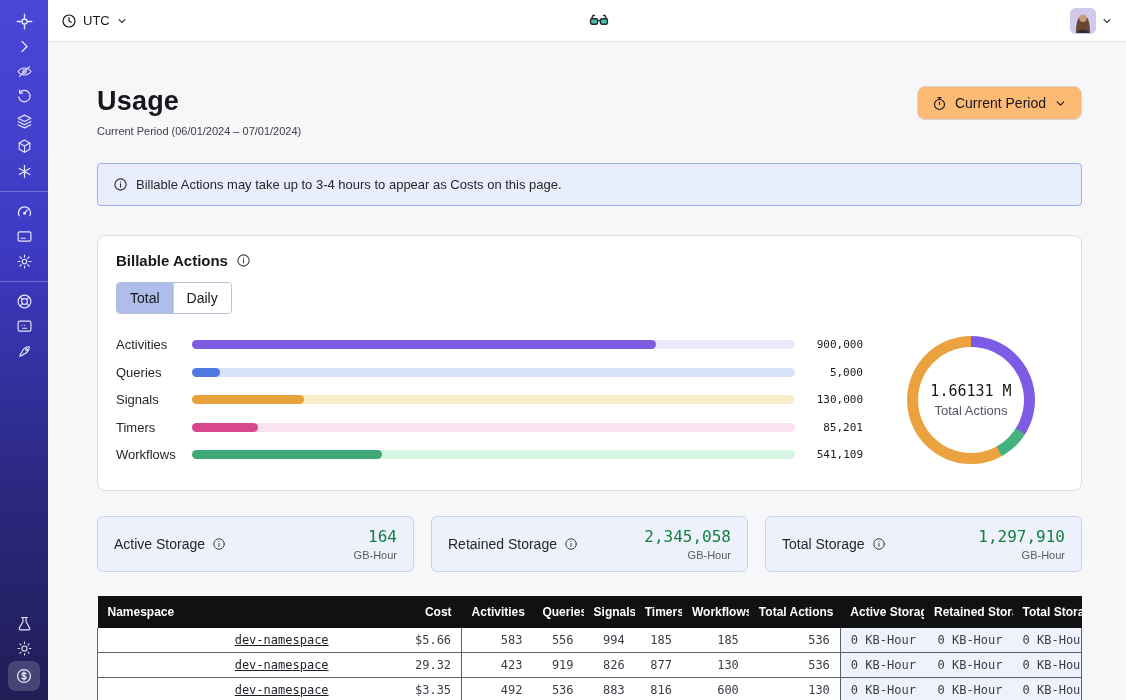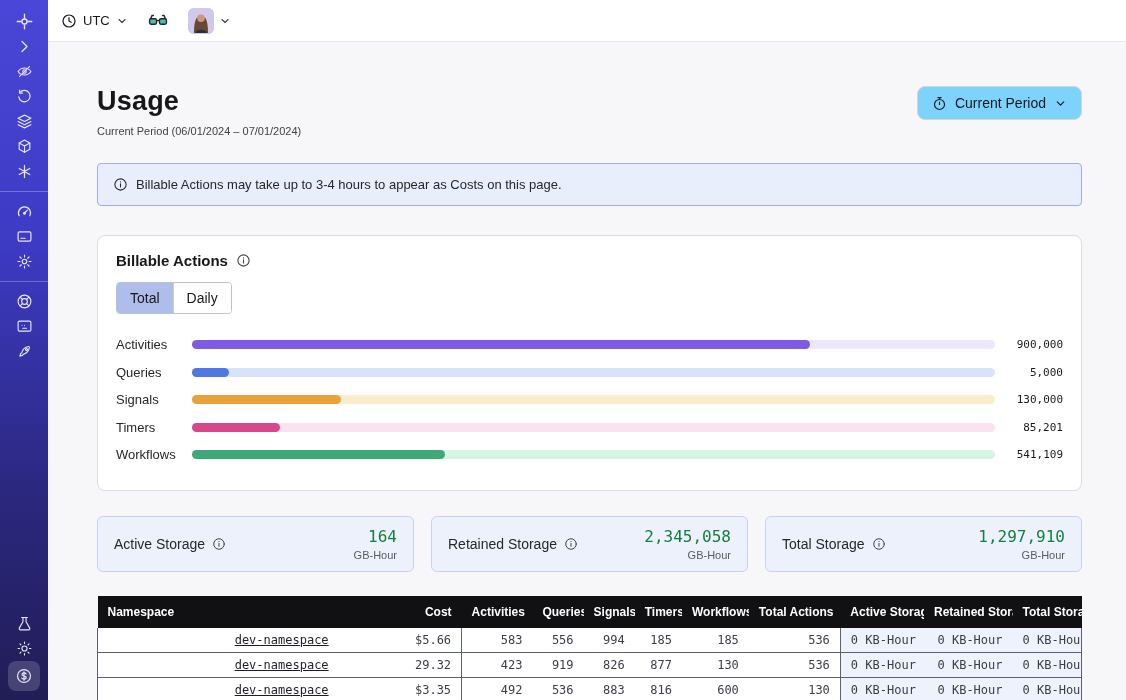--- a/index.html
+++ b/index.html
@@ -13,34 +13,34 @@
     display:flex;flex-direction:column;align-items:center;padding:9px 0;box-sizing:border-box;}
   .sb-icon{width:30px;height:25px;display:flex;align-items:center;justify-content:center;
     color:#e6e6fa;cursor:pointer;}
   .sb-divider{width:48px;height:1px;background:rgba(255,255,255,.28);margin:7px 0;}
   .sb-spacer{flex:1;}
   .sb-active{background:rgba(255,255,255,.17);border-radius:8px;width:32px;height:30px;}
 
   
   .topbar{position:absolute;left:48px;top:0;right:0;height:42px;background:#fff;
     border-bottom:1px solid #e5e5ea;display:flex;align-items:center;
-    justify-content:flex-start;gap:19px;padding:0 13px;box-sizing:border-box;z-index:5;}
+    justify-content:space-between;gap:19px;padding:0 13px;box-sizing:border-box;z-index:5;}
   .tz-btn{display:flex;align-items:center;gap:6px;font-size:13px;color:#18181b;cursor:pointer;}
   .icon-btn{cursor:pointer;display:flex;align-items:center;}
   .avatar-wrap{display:flex;align-items:center;gap:5px;cursor:pointer;}
   .avatar{width:26px;height:26px;border-radius:6px;overflow:hidden;background:#cfc9ec;}
   .chev{color:#3f3f46;}
 
   
   .main{position:absolute;left:48px;top:42px;right:0;bottom:0;
     padding:44px 44px 0 49px;box-sizing:border-box;}
   .title-row{display:flex;justify-content:space-between;align-items:flex-start;}
   .page-title{font-size:27px;font-weight:700;color:#17171b;margin:0;letter-spacing:.2px;}
   .subtitle{font-size:11px;color:#3f3f46;margin-top:8px;}
-  .period-btn{display:flex;align-items:center;gap:8px;background:#7dd3fc;
+  .period-btn{display:flex;align-items:center;gap:8px;background:#fdba74;
     border:1px solid #d4d4da;border-radius:8px;padding:8px 14px;font-size:14px;
     color:#18181b;cursor:pointer;font-family:inherit;}
 
   .banner{margin-top:26px;background:#e9eefc;border:1px solid #9dadee;border-radius:4px;
     padding:13px 15px;font-size:13px;color:#26262b;display:flex;align-items:center;gap:8px;}
 
   .card{margin-top:29px;background:#fff;border:1px solid #dcdce2;border-radius:8px;
     padding:16px 18px 21px;}
   .card-title{font-size:15px;font-weight:600;color:#18181b;display:flex;gap:8px;align-items:center;}
   .toggle{display:inline-flex;margin-top:13px;border:1px solid #b9c0d8;border-radius:4px;overflow:hidden;}
@@ -327,20 +327,26 @@
         <div class="bar-row">
           <span class="bar-label">Workflows</span>
           <div class="bar-track" style="background: rgb(214, 245, 227);">
             <div class="bar-fill" style="width: 31.5%; background: rgb(63, 168, 119);"></div>
           </div>
           <span class="bar-value">541,109</span>
         </div>
 
       </div>
 
+      <div class="donut" style="background: conic-gradient(rgb(125, 91, 229) 0%, rgb(125, 91, 229) 34%, rgb(69, 177, 126) 34%, rgb(69, 177, 126) 42%, rgb(235, 162, 63) 42%, rgb(235, 162, 63) 100%);">
+        <div class="donut-hole">
+          <div class="donut-value">1.66131 M</div>
+          <div class="donut-label">Total Actions</div>
+        </div>
+      </div>
     </div>
   </section>
 
   <div class="storage-row">
     <div class="storage-card">
       <div class="storage-label">
         <span>Active Storage</span>
         <span class="info-ic">
           <svg width="14" height="14" viewBox="0 0 24 24" fill="none" stroke="#3f3f46" stroke-width="1.7" stroke-linecap="round">
               <circle cx="12" cy="12" r="9"></circle>

